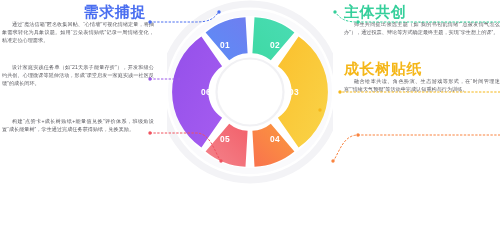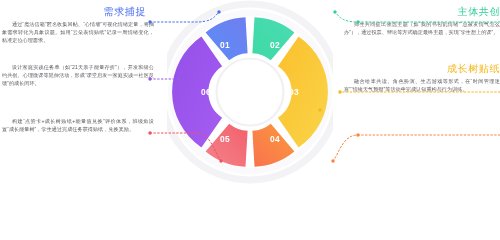--- a/index.html
+++ b/index.html
@@ -10,29 +10,29 @@
     position:relative;
   }
   .stage { position:absolute; inset:0; width:500px; height:184px; }
 
   
   .block { position:absolute; width:158px; }
   .block.left  { left:2px;  text-align:left; }
   .block.right { left:342px; text-align:left; }
 
   .bk-title {
-    font-size:10px;
-    font-weight:normal;
+    font-size:15px;
+    font-weight:bold;
     letter-spacing:.6px;
     line-height:12px;
     margin-bottom:2px;
     white-space:nowrap;
   }
   .block.left .bk-title { text-align:right; padding-right:14px; }
-  .block.right .bk-title { text-align:right; padding-left:2px; }
+  .block.right .bk-title { text-align:left; padding-left:2px; }
 
   .bk-body {
     font-size:5.1px;
     line-height:8.2px;
     color:#58585e;
     text-align:justify;
     text-indent:10px;
     letter-spacing:.05px;
   }
   .block.left .bk-body { padding-right:6px; }

